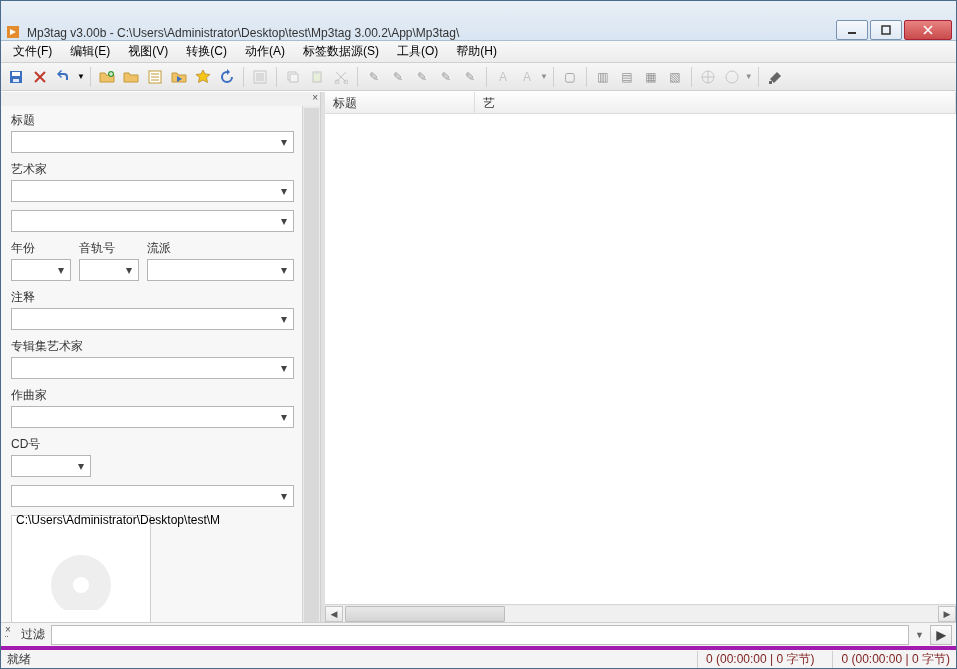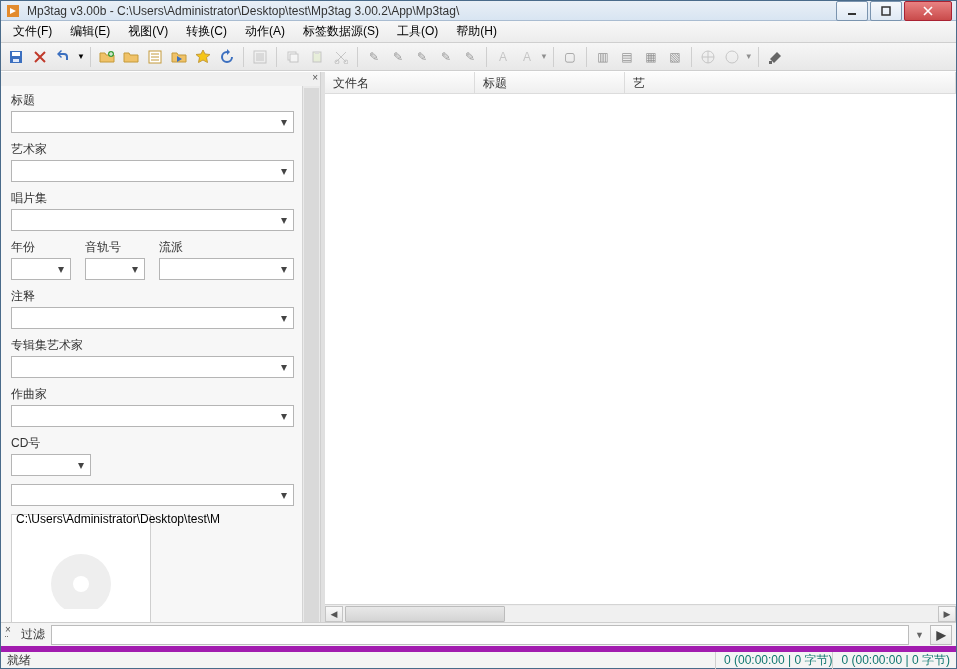--- a/index.html
+++ b/index.html
@@ -1,18 +1,18 @@
 <!DOCTYPE html>
 <html><head>
   <meta charset="utf-8">
   <style>
     * { box-sizing: border-box; margin: 0; padding: 0; font-family: "Microsoft YaHei", "Segoe UI", Tahoma, sans-serif; font-size: 12px; }
     body { background: #fff; overflow: hidden; }
     .win { width: 957px; height: 669px; border: 1px solid #4a6b8a; background: #f0f0f0; display: flex; flex-direction: column; position: relative; }
-    .titlebar { height: 20px; background: linear-gradient(#e9eff6, #d8e5f2); display: flex; align-items: center; padding: 0 4px; border-bottom: 1px solid #a9bcd1; }
+    .titlebar { height: 40px; background: linear-gradient(#e9eff6, #d8e5f2); display: flex; align-items: flex-end; padding: 0 4px; border-bottom: 1px solid #a9bcd1; }
     .titlebar .appicon { width: 16px; height: 16px; margin-right: 6px; }
     .titlebar .title { flex: 1; color: #333; white-space: nowrap; overflow: hidden; }
     .winbtns { display: flex; gap: 0; margin-left: auto; }
     .winbtn { width: 32px; height: 20px; border: 1px solid #7a94af; background: linear-gradient(#f6f9fc,#dfe9f4); border-radius: 2px; margin-left: 2px; display:flex; align-items:center; justify-content:center; cursor:pointer; }
     .winbtn.close { width: 48px; background: linear-gradient(#e98282,#c94b4b); border-color:#a23; color:#fff; }
     .menubar { height: 22px; background: linear-gradient(#f8f8f8,#ececec); border-bottom: 1px solid #cfcfcf; display:flex; align-items:center; padding: 0 4px; gap: 2px;}
     .menuitem { padding: 2px 8px; cursor: default; }
     .toolbar { height: 28px; background: linear-gradient(#f6f6f6,#e8e8e8); border-bottom: 1px solid #cfcfcf; display:flex; align-items:center; padding: 0 4px; gap: 2px;}
     .tbtn { width: 22px; height: 22px; display:flex; align-items:center; justify-content:center; border:1px solid transparent; border-radius:2px; cursor:pointer; }
     .sep { width:1px; height:20px; background:#cfcfcf; margin: 0 3px; }
@@ -22,41 +22,41 @@
     .panehead { height:14px; position:relative; background:#f0f0f0;}
     .panehead .x { position:absolute; right:2px; top:0; font-size:10px; color:#555; cursor:pointer; line-height:12px;}
     .tagpanel { flex:1; overflow:hidden; display:flex; }
     .tagform { flex:1; padding: 6px 8px 6px 10px; overflow:hidden; }
     .vscroll { width:18px; background:#eaeaea; border-left:1px solid #d4d4d4; position:relative;}
     .vscroll .thumb { position:absolute; left:1px; right:1px; top:2px; height:100%; background:#d9d9d9;}
     .fld { margin-bottom:8px; }
     .fld label { display:block; color:#333; margin-bottom:2px; }
     .combo { width:100%; height:22px; border:1px solid #b5b5b5; background:#fff; display:flex; align-items:center; position:relative;}
     .combo .arr { width:18px; text-align:center; color:#444; margin-left:auto; line-height:18px;}
-    .row3 { display:flex; gap:14px;}
+    .row3 { display:flex; gap:8px;}
     .row3 .fld { flex:0 0 auto;}
     .row3 .fld .combo { }
     .albumart { width:140px; height:110px; border:1px solid #cfcfcf; background:#fff; margin-top:6px; display:flex; align-items:center; justify-content:center; overflow:hidden;}
     .splitter { width:4px; background:#e0e0e0; cursor:col-resize;}
     .right { flex:1; display:flex; flex-direction:column; background:#fff; min-width:0;}
     .listhead { height:22px; background:linear-gradient(#fdfdfd,#efefef); border-bottom:1px solid #dcdcdc; display:flex;}
     .colh { border-right:1px solid #dcdcdc; padding:3px 8px; color:#333; white-space:nowrap; cursor:default; position:relative;}
     .listbody { flex:1; background:#fff; overflow:hidden; position:relative;}
     .hscroll { height:18px; background:#ececec; border-top:1px solid #d4d4d4; display:flex; align-items:center;}
     .hscroll .harrow { width:18px; height:16px; border:1px solid #c4c4c4; background:linear-gradient(#f9f9f9,#e6e6e6); margin:0; display:flex;align-items:center;justify-content:center; font-size:9px; color:#555;}
     .hscroll .htrack { flex:1; height:16px; background:#f0f0f0; position:relative;}
     .hscroll .hthumb { position:absolute; left:2px; top:0; bottom:0; width:160px; background:linear-gradient(#e8e8e8,#d4d4d4); border:1px solid #bcbcbc; border-radius:1px;}
     .filterbar { height:24px; border-top:1px solid #cfcfcf; display:flex; align-items:center; background:#f4f4f4; padding:0 4px; gap:6px;}
     .filterbar .x2 { font-size:10px; color:#555; cursor:pointer; width:10px;}
     .filterbar label { color:#333;}
     .filterinput { flex:1; height:20px; border:1px solid #bcbcbc; background:#fff;}
     .filterbar .go { width:22px; height:20px; border:1px solid #bcbcbc; background:linear-gradient(#fbfbfb,#e9e9e9); display:flex; align-items:center; justify-content:center; font-weight:bold; color:#444; cursor:pointer;}
-    .statusbar { height:22px; border-top:6px solid #a21caf; background:#f4f4f4; display:flex; align-items:center; padding:0 6px;}
+    .statusbar { height:22px; border-top:4px solid #a21caf; background:#f4f4f4; display:flex; align-items:center; padding:0 6px;}
     .statusbar .sleft { flex:1; color:#333;}
-    .statusbar .sright { color:#0f766e; display:flex; gap:0;}
+    .statusbar .sright { color:#7f1d1d; display:flex; gap:18px;}
     .statusbar .scell { border-left:1px solid #cfcfcf; padding-left:8px;}
     .dropdown-arrow{font-size:8px;}
   </style>
 </head>
 <body>
 
 <div class="win">
   <div class="titlebar">
     <svg class="appicon" viewBox="0 0 16 16">
         <path fill="#e38b2d" d="M2 2h12v12H2z"></path>
@@ -231,21 +231,20 @@
                 <span class="arr">▾</span>
               </div>
           </div>
           <div class="fld">
             <label>艺术家</label>
             <div class="combo">
                 <span class="arr">▾</span>
               </div>
           </div>
           <div class="fld">
-            <label>唱片集</label>
             <div class="combo">
                 <span class="arr">▾</span>
               </div>
           </div>
           <div class="row3">
             <div class="fld" style="width:60px">
               <label>年份</label>
               <div class="combo">
                   <span class="arr">▾</span>
                 </div>
@@ -303,21 +302,20 @@
         <div class="vscroll">
             <div class="thumb"></div>
           </div>
       </div>
     </div>
 
     <div class="splitter"></div>
 
     <div class="right">
       <div class="listhead">
-        <div class="colh" style="width:150px">文件名</div>
         <div class="colh" style="width:150px">标题</div>
         <div class="colh" style="flex:1">艺</div>
       </div>
       <div class="listbody"></div>
       <div class="hscroll">
         <div class="harrow">◀</div>
         <div class="htrack">
             <div class="hthumb"></div>
           </div>
         <div class="harrow">▶</div>

